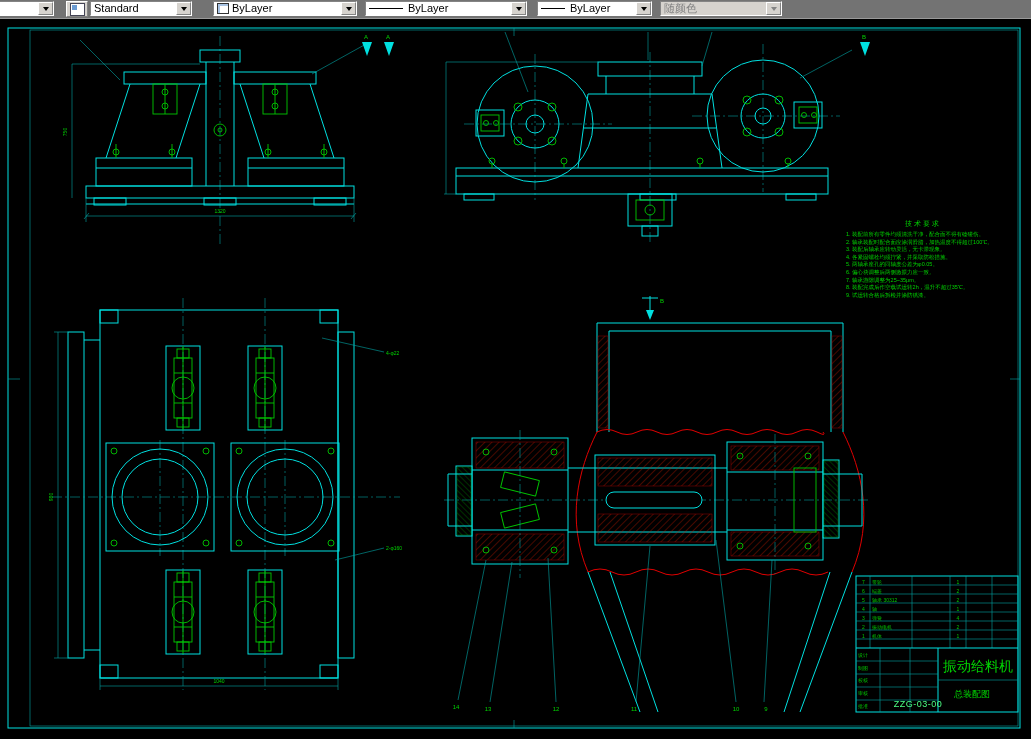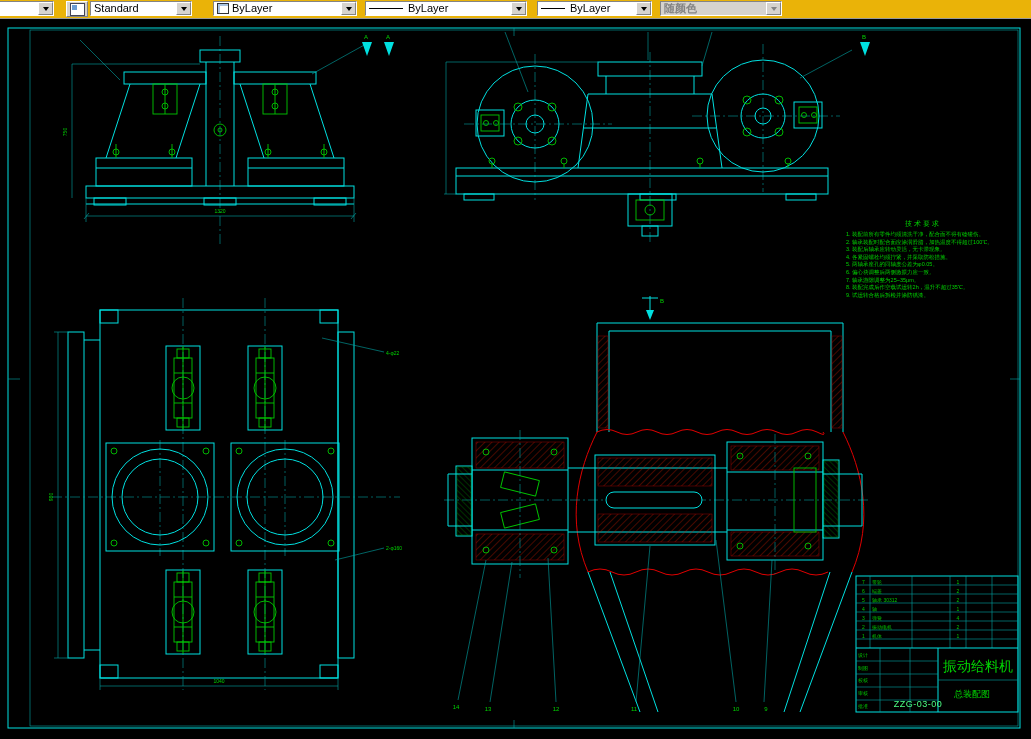--- a/index.html
+++ b/index.html
@@ -1,27 +1,27 @@
 <!DOCTYPE html>
 <html><head>
 <meta charset="utf-8">
 <style>
   html,body{margin:0;padding:0;background:#000;}
   body{width:1031px;height:739px;overflow:hidden;font-family:"Liberation Sans",sans-serif;}
   .stage{position:relative;width:1031px;height:739px;background:#000;}
 
   
-  .toolbar{position:absolute;top:0;left:0;width:1031px;height:18px;background:#eab308;border-bottom:1px solid #9a9a9a;z-index:5;}
+  .toolbar{position:absolute;top:0;left:0;width:1031px;height:18px;background:#737373;border-bottom:1px solid #9a9a9a;z-index:5;}
   .combo{position:absolute;top:1px;height:15px;background:#fff;border:1px solid;border-color:#848484 #fff #fff #848484;display:flex;align-items:center;padding-left:3px;box-sizing:border-box;font-size:11px;color:#000;}
   .combo .combo-text{flex:1;white-space:nowrap;overflow:hidden;line-height:13px;}
   .combo-btn{width:15px;height:13px;background:#d6d3ce;border:1px solid;border-color:#fff #848484 #848484 #fff;display:flex;align-items:center;justify-content:center;margin-left:auto;box-sizing:border-box;}
   .arr{width:0;height:0;border-left:3px solid transparent;border-right:3px solid transparent;border-top:4px solid #000;}
   .arr.gray{border-top-color:#848484;}
   .combo.disabled{background:#d6d3ce;}
-  .combo.disabled .combo-text{color:#848484;font-weight:bold;}
+  .combo.disabled .combo-text{color:#848484;}
   .tb-btn{position:absolute;top:1px;width:22px;height:16px;background:#d6d3ce;border:1px solid;border-color:#fff #848484 #848484 #fff;display:flex;align-items:center;justify-content:center;box-sizing:border-box;}
   .mini-icon{width:13px;height:11px;background:#fff;border:1px solid #445;position:relative;}
   .mini-icon::after{content:"";position:absolute;left:1px;top:1px;width:5px;height:5px;background:#6b9bd2;}
   .swatch{width:10px;height:9px;background:#fff;border:1px solid #333;margin-right:3px;box-shadow:inset 2px 2px 0 #a9c4e4;}
   .ltline{width:34px;height:1px;background:#000;margin-right:5px;}
   .ltline.short{width:24px;}
 
   
   .canvas-svg{position:absolute;top:18px;left:0;width:1031px;height:721px;}
   .c{stroke:#00e0e0;fill:none;stroke-width:1;}

